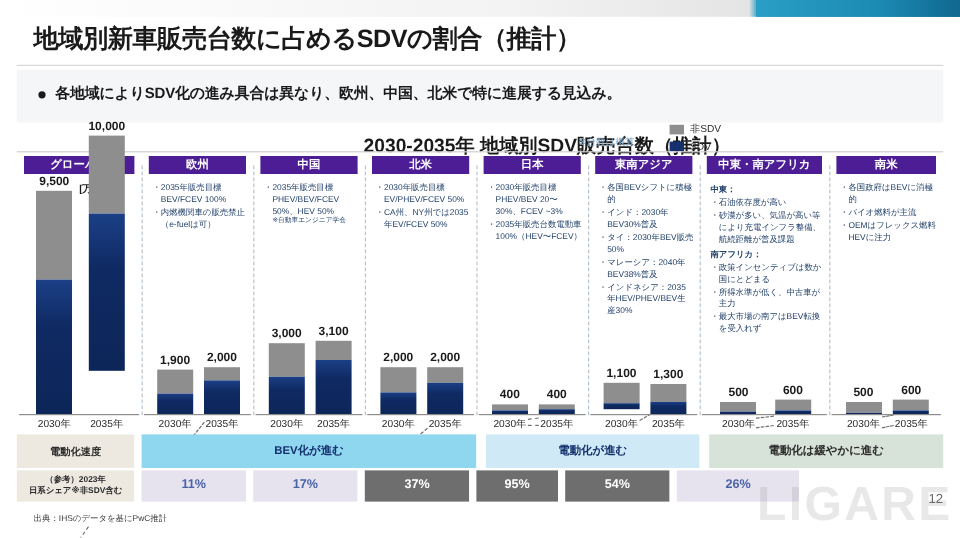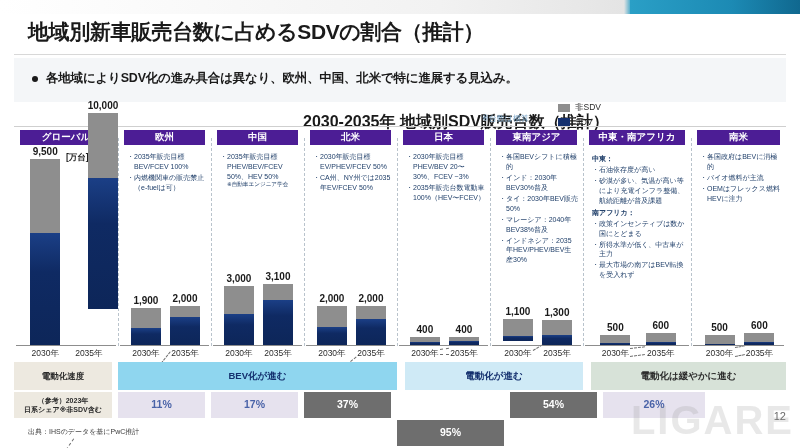--- a/index.html
+++ b/index.html
@@ -123,21 +123,21 @@
       <div class="col" style="width: 104px;">
         <div class="col-head">グローバル</div>
         <div class="unit">[万台]</div>
         <div class="notes"></div>
         <div class="plot">
           <div class="bar" style="left: 16.2px; height: 186.2px;">
             <div class="nonsdv" style="height: 74.48px;"></div>
             <div class="sdv" style="height: 111.72px;"></div>
             <div class="val">9,500</div>
           </div>
-          <div class="bar" style="left: 74px; height: 232px;">
+          <div class="bar" style="left: 60px; height: 232px;">
             <div class="nonsdv" style="height: 64.68px;"></div>
             <div class="sdv" style="height: 131.32px;"></div>
             <div class="val">10,000</div>
           </div>
           <div class="connector" style="left: 46.2px; bottom: -112.72px; width: 23.9019px; transform: rotate(-55.0865deg);"></div>
           <div class="baseline"></div>
         </div>
         <div class="xlabels">
           <div class="xlab" style="left: 31.2px;">2030年</div>
           <div class="xlab" style="left: 74.88px;">2035年</div>
@@ -407,21 +407,21 @@
       </div>
       <div class="mrow mrow2">
         <div class="mcell rowlabel small" style="width: 98px;">（参考）2023年<br>日系シェア※非SDV含む</div>
         <div class="mcell mgap" style="width: 6px;"></div>
         <div class="mcell pct pct-light" style="width: 87px;">11%</div>
         <div class="mcell mgap" style="width: 6px;"></div>
         <div class="mcell pct pct-light" style="width: 87px;">17%</div>
         <div class="mcell mgap" style="width: 6px;"></div>
         <div class="mcell pct pct-dark" style="width: 87px;">37%</div>
         <div class="mcell mgap" style="width: 6px;"></div>
-        <div class="mcell pct pct-dark" style="width: 107px; margin-top: 28px;">95%</div>
+        <div class="mcell pct pct-dark" style="width: 68px;">95%</div>
         <div class="mcell mgap" style="width: 6px;"></div>
         <div class="mcell pct pct-dark" style="width: 87px;">54%</div>
         <div class="mcell mgap" style="width: 6px;"></div>
         <div class="mcell pct pct-light" style="width: 102px;">26%</div>
         <div class="mcell mgap" style="width: 6px;"></div>
         <div class="mcell mgap" style="width: 6px;"></div>
       </div>
     </div>
 
   <div class="source">出典：IHSのデータを基にPwC推計</div>

